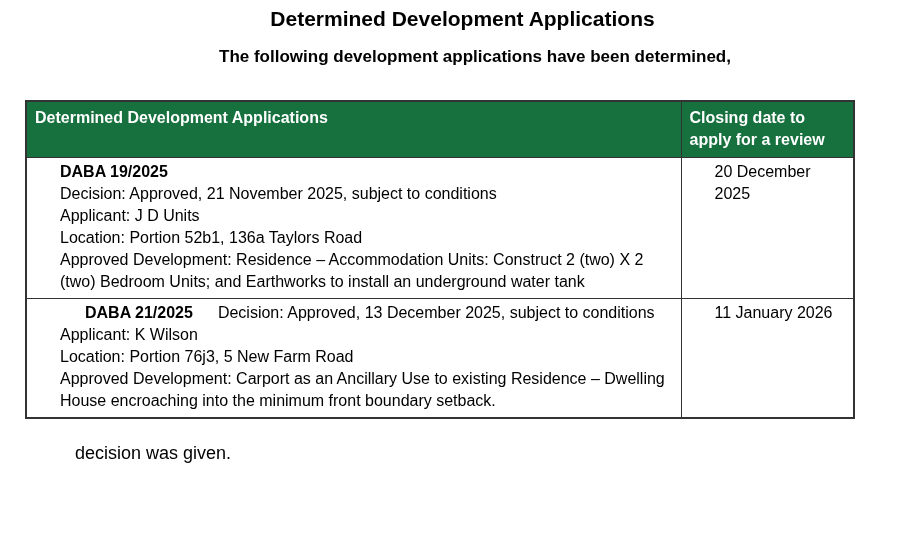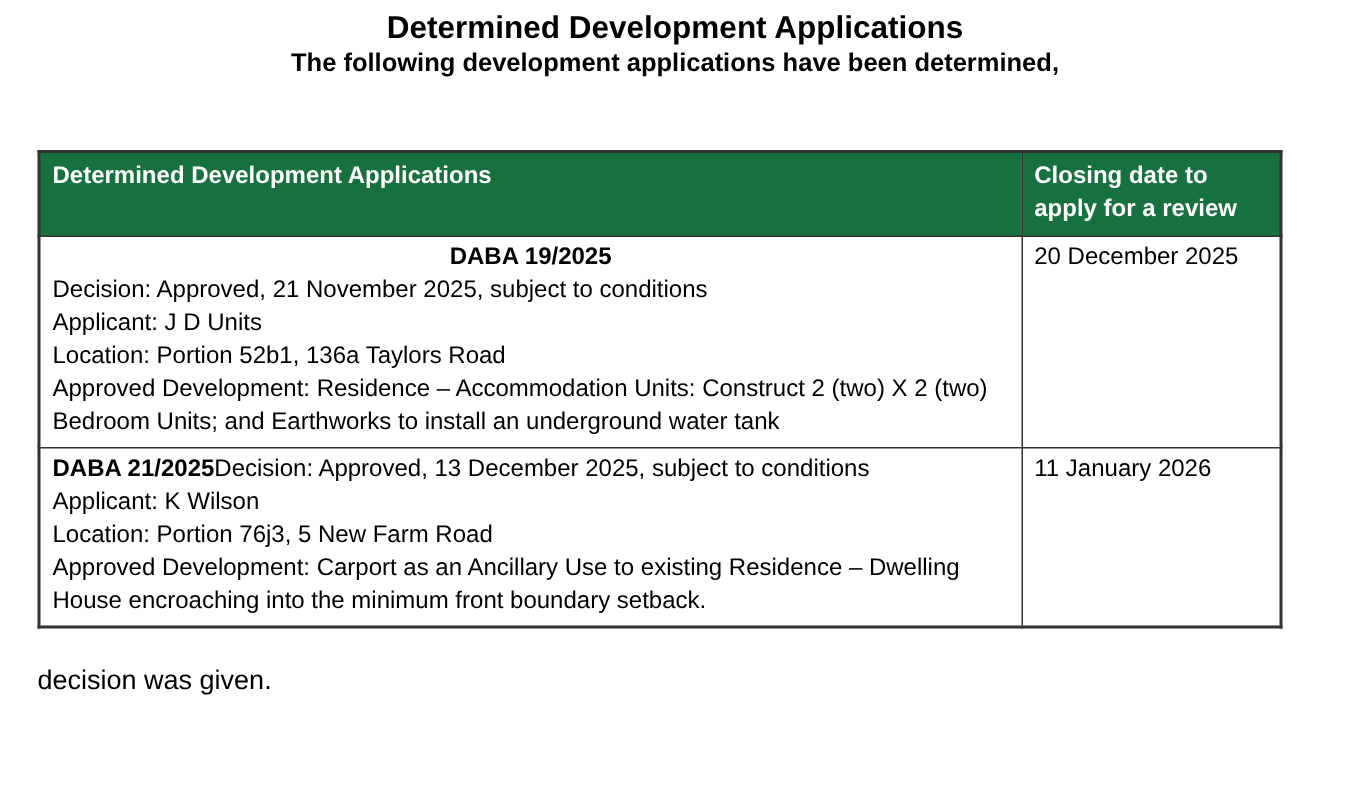--- a/index.html
+++ b/index.html
@@ -1,32 +1,33 @@
 <!DOCTYPE html>
 <html><head>
 <meta charset="utf-8">
 <style>
-  * { box-sizing: border-box; }
+  * { box-sizing: border-box; padding-left: 25px; }
   html, body {
     margin: 0; padding: 0;
     width: 900px; height: 538px;
     background: #ffffff;
     color: #000000;
     font-family: "Liberation Sans", sans-serif;
     overflow: hidden;
     position: relative;
   }
   .page-title {
     margin-top: 7px;
     text-align: center;
     font-size: 21px;
     font-weight: bold;
     line-height: 24px;
   }
   .page-subtitle {
+    margin-top: 15px;
     text-align: center;
     font-size: 17px;
     font-weight: bold;
     line-height: 22px;
   }
   table.doc-table {
     position: absolute;
     left: 25px; top: 100px;
     width: 828px;
     border-collapse: collapse;
@@ -43,21 +44,21 @@
     line-height: 22px;
     padding: 3px 8px 5px 8px;
   }
   .doc-table th {
     background: #17713E;
     color: #ffffff;
     font-weight: bold;
     padding: 5px 8px 6px 8px;
     height: 50px;
   }
-  .bold { font-weight: bold; text-align: center; }
+  .bold { font-weight: bold; }
   .row-cell div { margin: 0; }
   .review-note {
     position: absolute;
     left: 25px; top: 441px;
     width: 856px;
     font-size: 18px;
     line-height: 24px;
   }
 </style>
 </head>

